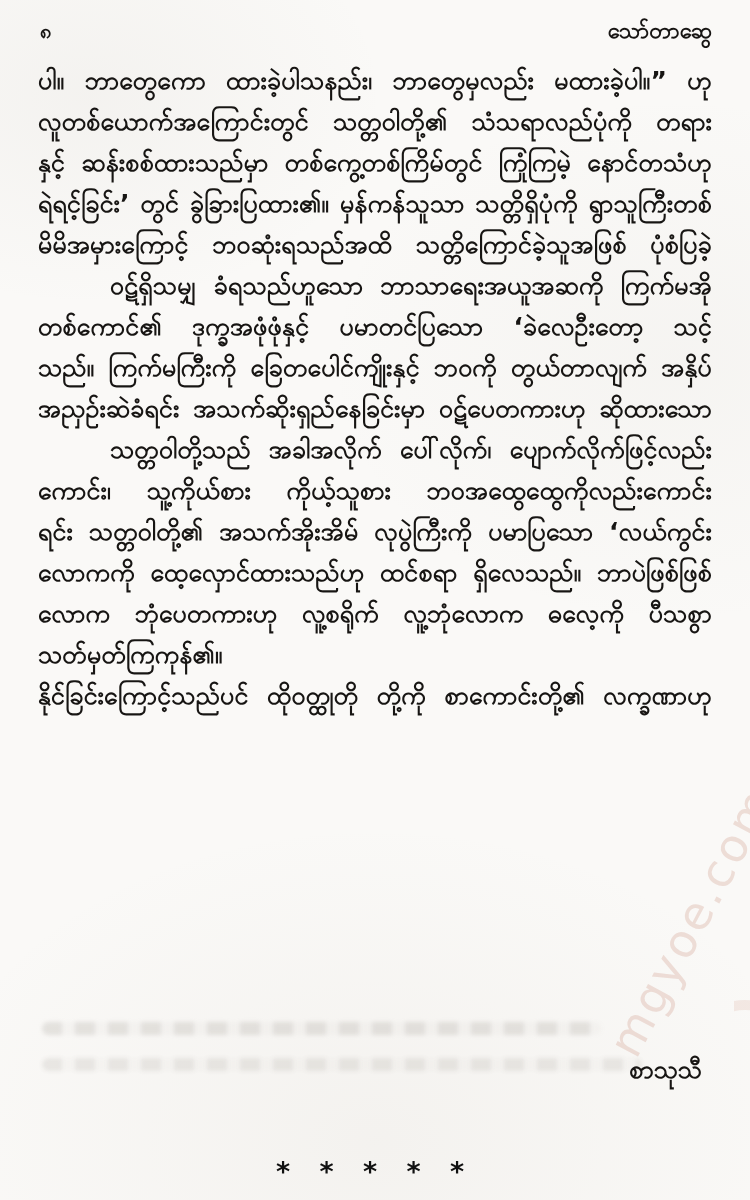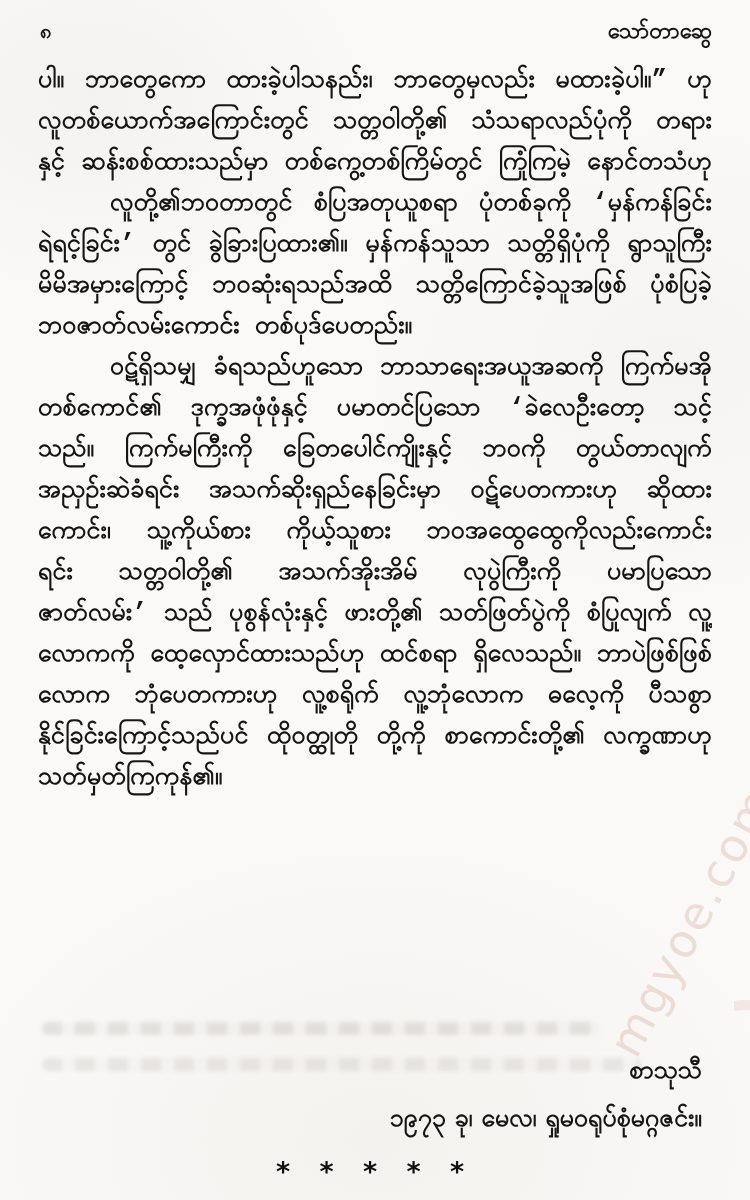--- a/index.html
+++ b/index.html
@@ -34,21 +34,21 @@
     margin-top:14px;
     font-size:25px;
     line-height:41px;
     font-weight:600;
     letter-spacing:0.2px;
   }
   .line{
     text-align:justify;
     text-align-last:justify;
     white-space:normal;
-    height:41px;overflow:hidden;font-family:Liberation Mono, monospace;
+    height:41px;overflow:hidden;
   }
   .line.end{text-align-last:left;}
   .line.indent{text-indent:72px;}
   .signature{
     position:absolute;
     right:48px;top:1046px;
     text-align:right;
     font-size:25px;font-weight:600;line-height:48px;
   }
   .separator{
@@ -105,45 +105,42 @@
 
   <div class="body-text">
 
     <div class="para">
       <div class="line">ပါ။ ဘာတွေကော ထားခဲ့ပါသနည်း၊ ဘာတွေမှလည်း မထားခဲ့ပါ။” ဟု</div>
       <div class="line">လူတစ်ယောက်အကြောင်းတွင် သတ္တဝါတို့၏ သံသရာလည်ပုံကို တရားသံဝေဂ</div>
       <div class="line">နှင့် ဆန်းစစ်ထားသည်မှာ တစ်ကွေ့တစ်ကြိမ်တွင် ကြုံကြမဲ့ နောင်တသံဟု ထင်မြင်</div>
     </div>
 
     <div class="para">
-      <div class="line indent">လူတို့၏ဘဝတာတွင် စံပြအတုယူစရာ ပုံတစ်ခုကို ‘မှန်ကန်ခြင်းနှင့်</div>
       <div class="line">ရဲရင့်ခြင်း’ တွင် ခွဲခြားပြထား၏။ မှန်ကန်သူသာ သတ္တိရှိပုံကို ရွာသူကြီးတစ်ဦး၏</div>
       <div class="line">မိမိအမှားကြောင့် ဘဝဆုံးရသည်အထိ သတ္တိကြောင်ခဲ့သူအဖြစ် ပုံစံပြခဲ့သည်မှာ</div>
-      <div class="line end">ဘဝဇာတ်လမ်းကောင်း တစ်ပုဒ်ပေတည်း။</div>
     </div>
 
     <div class="para">
       <div class="line indent">ဝဋ်ရှိသမျှ ခံရသည်ဟူသော ဘာသာရေးအယူအဆကို ကြက်မအိုကြီး</div>
       <div class="line">တစ်ကောင်၏ ဒုက္ခအဖုံဖုံနှင့် ပမာတင်ပြသော ‘ခဲလေဦးတော့ သင့်ဝဋ်ကြွေး’ မှာ</div>
       <div class="line">သည်။ ကြက်မကြီးကို ခြေတပေါင်ကျိုးနှင့် ဘဝကို တွယ်တာလျက် အနှိပ်စက်</div>
       <div class="line">အညှဉ်းဆဲခံရင်း အသက်ဆိုးရှည်နေခြင်းမှာ ဝဋ်ပေတကားဟု ဆိုထားသော ဘဝ</div>
     </div>
 
     <div class="para">
+      <div class="line indent">သတ္တဝါတို့သည် အခါအလိုက် ပေါ်လိုက်၊ ပျောက်လိုက်ဖြင့်လည်း</div>
       <div class="line">ကောင်း၊ သူ့ကိုယ်စား ကိုယ့်သူစား ဘဝအထွေထွေကိုလည်းကောင်း ဖော်ထုတ်</div>
       <div class="line">ရင်း သတ္တဝါတို့၏ အသက်အိုးအိမ် လုပွဲကြီးကို ပမာပြသော ‘လယ်ကွင်း မိုးတွင်း</div>
-      <div class="line">ဇာတ်လမ်း’ သည် ပုစွန်လုံးနှင့် ဖားတို့၏ သတ်ဖြတ်ပွဲကို စံပြုလျက် လူ့ဘုံ</div>
       <div class="line">လောကကို ထေ့လှောင်ထားသည်ဟု ထင်စရာ ရှိလေသည်။ ဘာပဲဖြစ်ဖြစ် သတ္တဝါ</div>
       <div class="line">လောက ဘုံပေတကားဟု လူ့စရိုက် လူ့ဘုံလောက ဓလေ့ကို ပီသစွာ ဖော်ထုတ်</div>
+      <div class="line end">သတ်မှတ်ကြကုန်၏။</div>
       <div class="line">နိုင်ခြင်းကြောင့်သည်ပင် ထိုဝတ္ထုတို တို့ကို စာကောင်းတို့၏ လက္ခဏာဟု</div>
-      <div class="line end">သတ်မှတ်ကြကုန်၏။</div>
     </div>
 
   </div>
 
   <div class="signature">
     <div>စာသုသီ</div>
-    <div>၁၉၇၃ ခု၊ မေလ၊ ရှုမဝရုပ်စုံမဂ္ဂဇင်း။</div>
   </div>
 
   <div class="separator">* * * * *</div>
 
 </div>
 
 </body></html>

